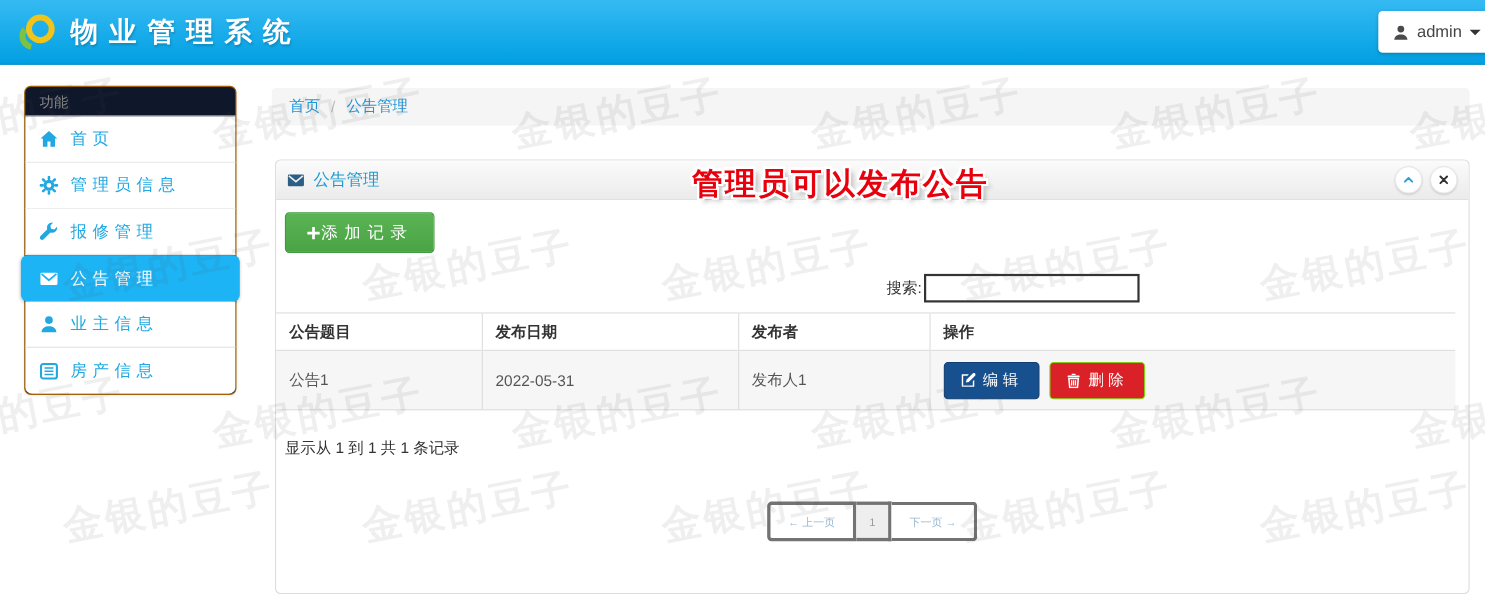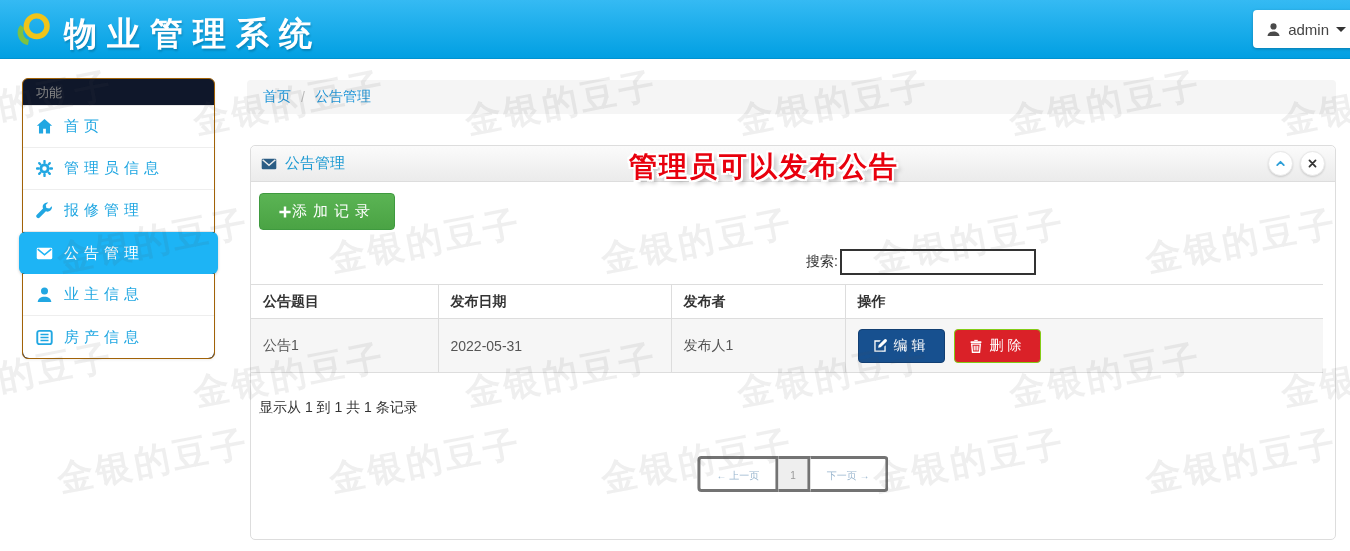--- a/index.html
+++ b/index.html
@@ -4,21 +4,21 @@
 <style>
   *{margin:0;padding:0;box-sizing:border-box}
   body{font-family:"Liberation Sans","DejaVu Sans",sans-serif;background:#fff}
   .stage{position:relative;width:1350px;height:551px;overflow:hidden;background:#fff}
 
   
   .topbar{position:absolute;left:0;top:0;width:100%;height:59px;
     background:linear-gradient(#35baf3,#009fe2);box-shadow:inset 0 -1px 0 rgba(0,0,0,.08)}
   .logo{position:absolute;left:16px;top:11px;width:37px;height:37px}
   .logo svg{width:100%;height:100%}
-  .app-title{position:absolute;left:64px;top:12px;color:#fff;font-size:33px;font-weight:bold;
+  .app-title{position:absolute;left:64px;top:12px;color:#fff;font-size:25px;font-weight:bold;
     letter-spacing:10px;font-family:Liberation Mono, monospace;
     text-shadow:1px 2px 2px rgba(0,0,0,.18);white-space:nowrap}
   .user-btn{position:absolute;top:10px;right:-14px;height:38px;background:#fff;border-radius:4px;
     display:flex;align-items:center;gap:7px;padding:0 18px 0 13px;
     box-shadow:0 1px 3px rgba(0,0,0,.25);color:#444;font-size:15px;cursor:pointer}
   .user-btn .icon{width:15px;height:15px;color:#4a4a4a}
   .caret{width:0;height:0;border-left:5px solid transparent;border-right:5px solid transparent;border-top:5px solid #333}
 
   
   .icon{display:inline-flex;flex:none}

